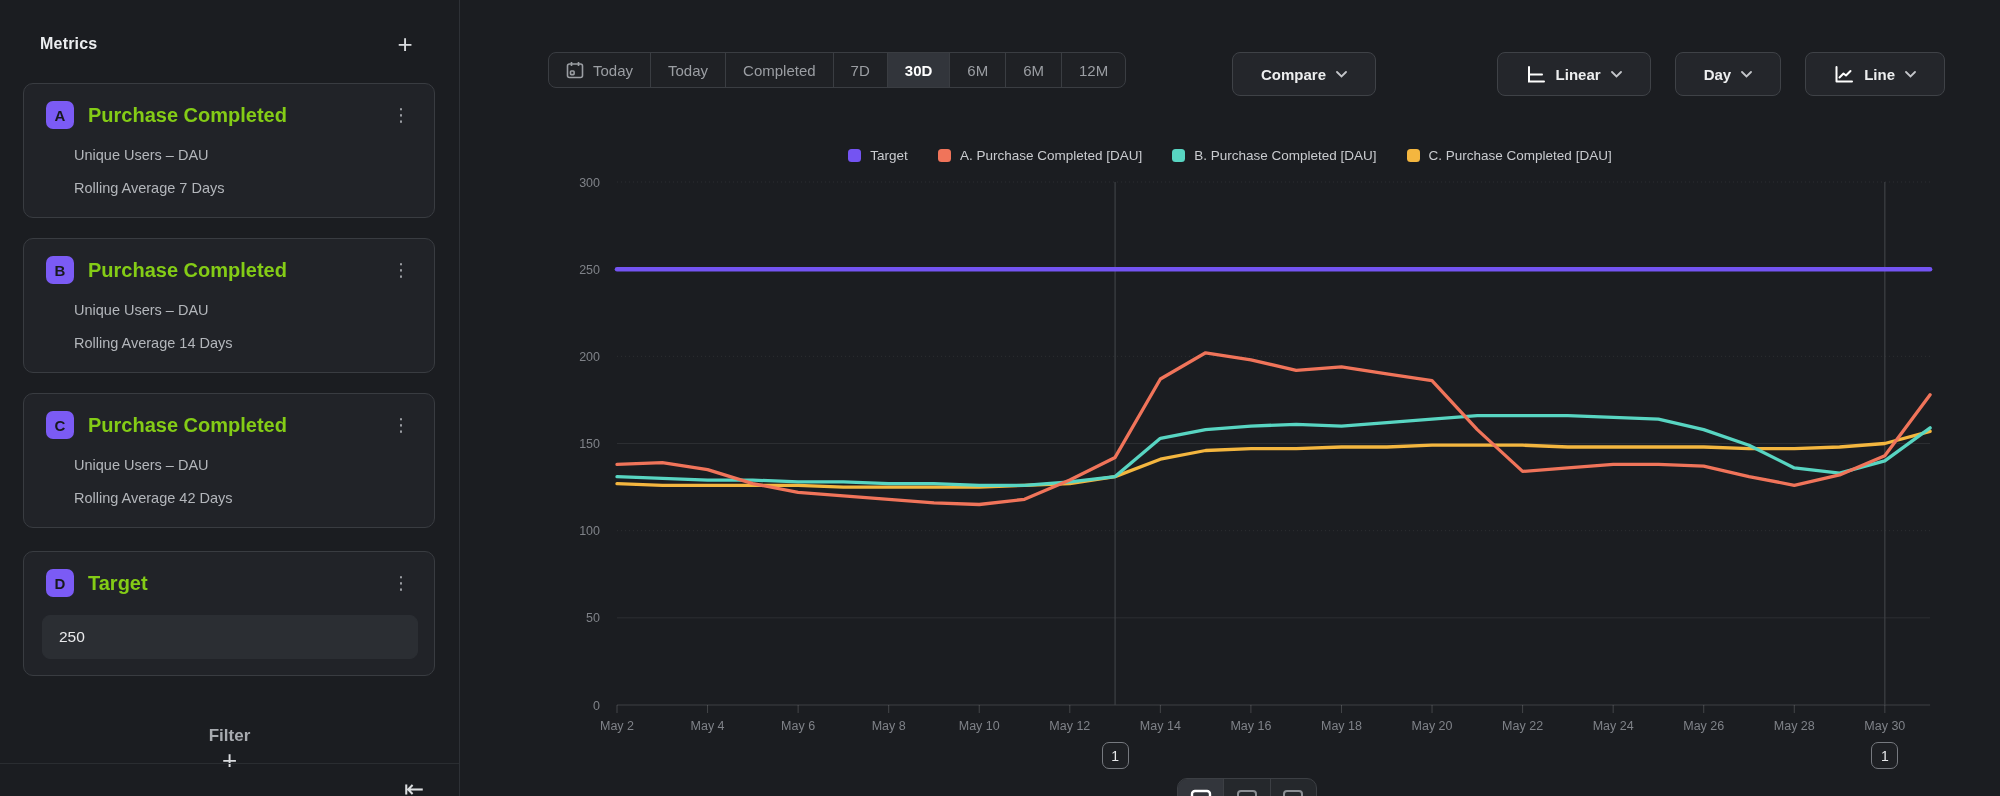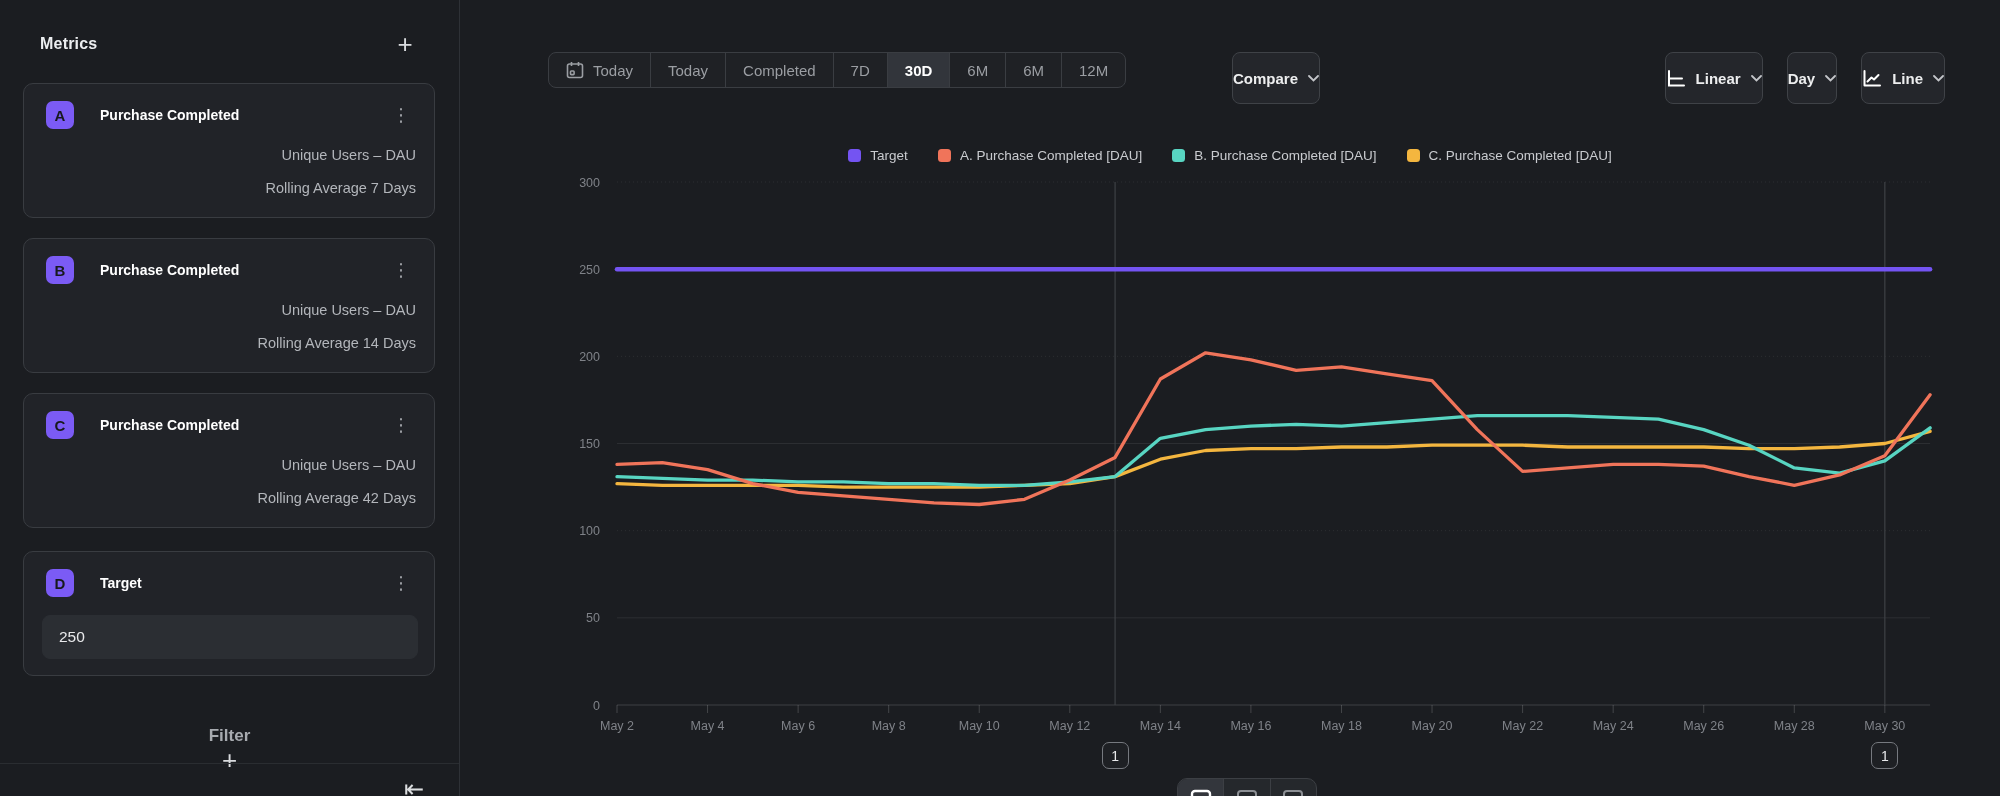--- a/index.html
+++ b/index.html
@@ -28,26 +28,26 @@
     position:absolute; left:23px; width:412px; height:135px;
     background:#212328; border:1px solid #393c41; border-radius:10px;
     padding:16px 18px 0 22px;
   }
   .card-row1 { display:flex; align-items:center; height:30px; }
   .badge {
     width:28px; height:28px; border-radius:7px; background:#7b5bf5;
     color:#17191d; font-size:15px; font-weight:700;
     display:flex; align-items:center; justify-content:center; flex:0 0 28px;
   }
-  .card-title { font-size:14px; font-weight:700; color:#ffffff; margin-left:26px; flex:1; }
+  .card-title { font-size:20px; font-weight:700; color:#84cc16; margin-left:14px; flex:1; }
   .kebab {
     color:#a2a5aa; font-size:18px; line-height:10px; letter-spacing:0;
     background:none; border:none; cursor:pointer; padding:2px 6px;
   }
-  .card-sub { font-size:14.5px; color:#b3b6bb; margin-left:28px; margin-top:17px;text-align:right; }
+  .card-sub { font-size:14.5px; color:#b3b6bb; margin-left:28px; margin-top:17px; }
   .target-card { height:125px; }
   .target-input {
     position:absolute; left:18px; right:18px; top:63px; height:44px;
     background:#2b2e33; border:1px solid #2b2e33; border-radius:8px;
     color:#e8e9eb; font-size:15.5px; font-family:"Liberation Sans",sans-serif;
     padding:0 16px; width:376px;
   }
   .filter-row {
     position:absolute; top:726px; left:40px; right:40px; height:34px;
     display:flex; align-items:center; justify-content:space-between;flex-direction:column;
@@ -67,23 +67,23 @@
   }
   .seg {
     height:34px; display:flex; align-items:center; justify-content:center;
     padding:0 17px; font-size:15px; color:#9b9ea3; background:transparent;
     border:none; border-right:1px solid #3a3d42; cursor:pointer; gap:9px;
     font-family:"Liberation Sans",sans-serif;
   }
   .seg:last-child { border-right:none;justify-content:flex-end; }
   .seg.active { background:#32353b; color:#ffffff; font-weight:700; }
   .btn {
-    height:52px; display:inline-flex; align-items:center; justify-content:center;
+    height:44px; display:inline-flex; align-items:center; justify-content:center;
     background:#24262b; border:1px solid #3f4247; border-radius:8px;
-    color:#edeeef; font-size:15px; font-weight:700; padding:0 0; gap:10px;
+    color:#edeeef; font-size:15px; font-weight:700; padding:0 28px; gap:10px;
     cursor:pointer; font-family:"Liberation Sans",sans-serif;
   }
   .compare-btn { position:absolute; left:772px; top:0; }
   .right-btns { position:absolute; right:55px; top:0; display:flex; gap:24px;align-items:flex-end; }
   .icon { display:inline-flex; align-items:center; }
   
   .legend {
     position:absolute; top:148px; left:0; width:100%;
     display:flex; justify-content:center; align-items:center; gap:30px;
   }

